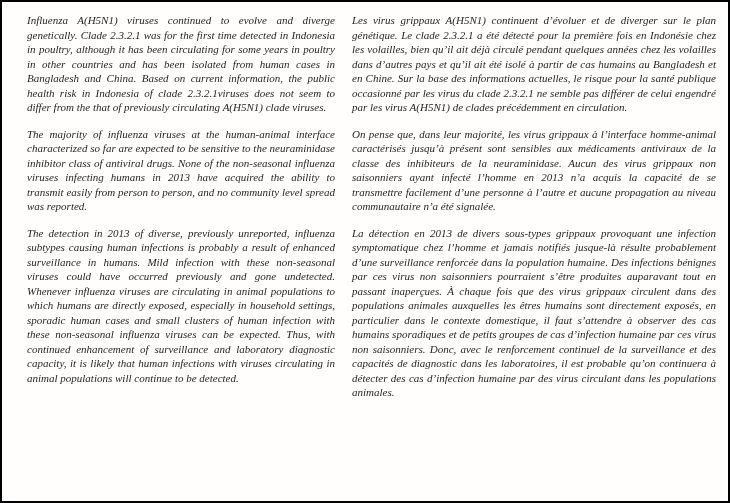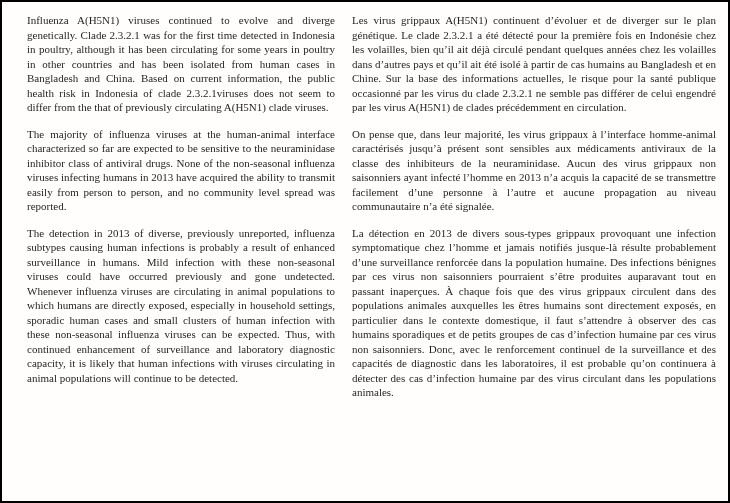--- a/index.html
+++ b/index.html
@@ -18,20 +18,21 @@
   }
   .page-columns {
     display: flex;
     box-sizing: border-box;
     padding: 11px 12px 0 25px;
     gap: 17px;
     font-family: "Liberation Serif", "DejaVu Serif", serif;
     font-size: 11px;
     line-height: 14.5px;
     color: #1f1f1f;
+    font-style: italic;
   }
   .column {
     display: block;
   }
   .column-english {
     width: 308px;
     flex: 0 0 308px;
   }
   .column-french {
     flex: 1 1 auto;

